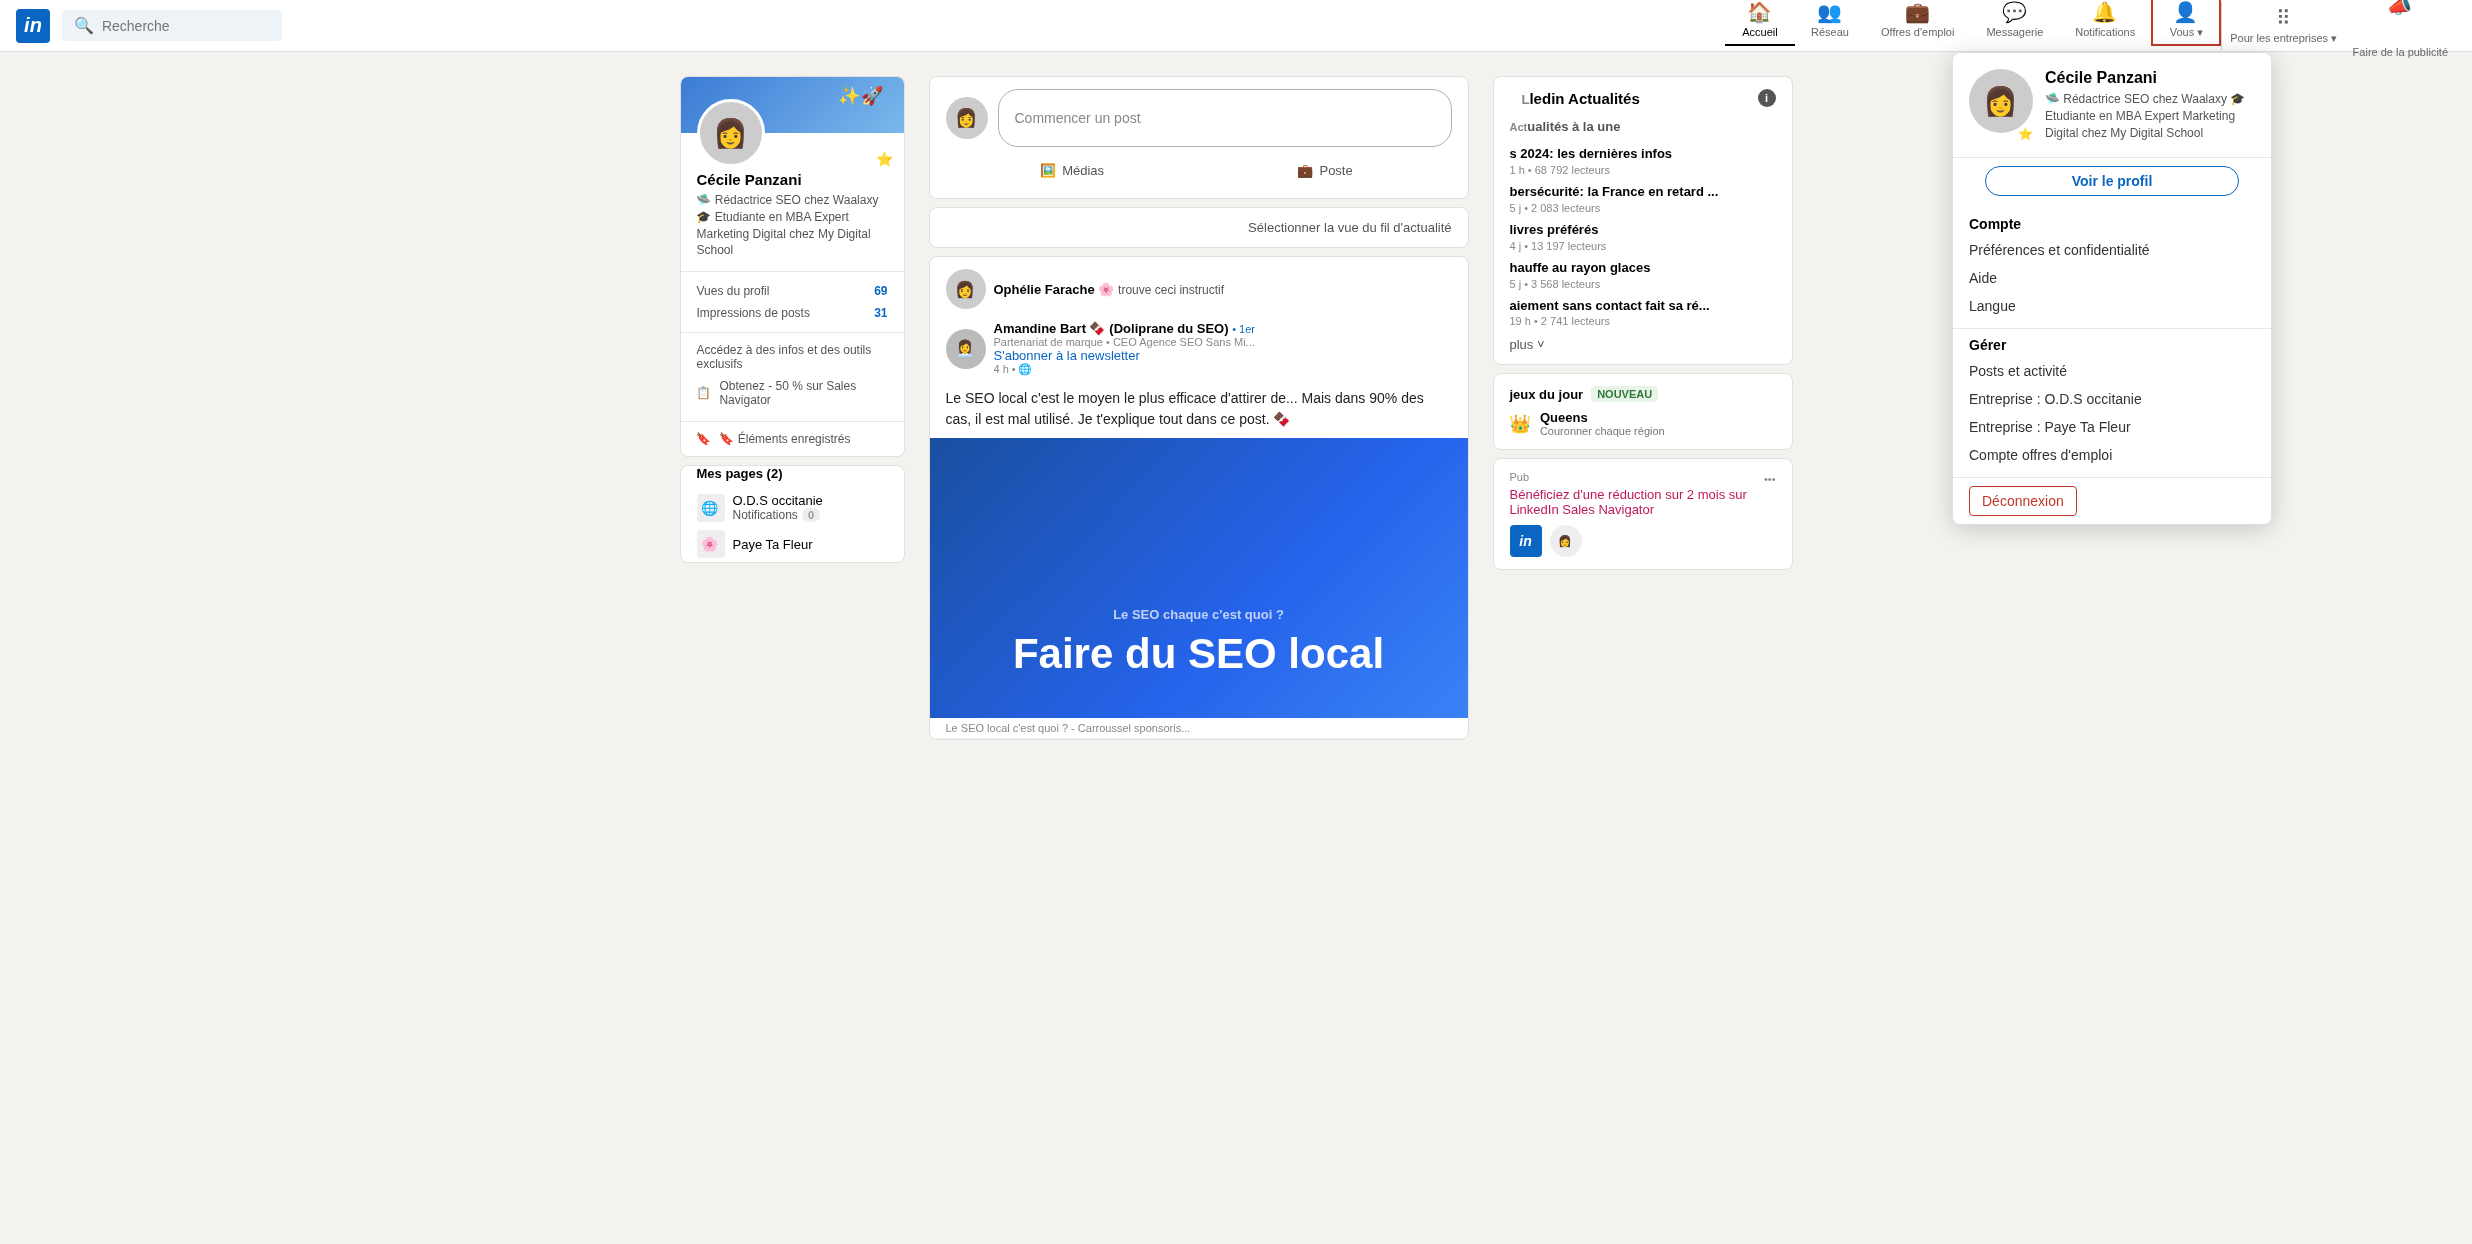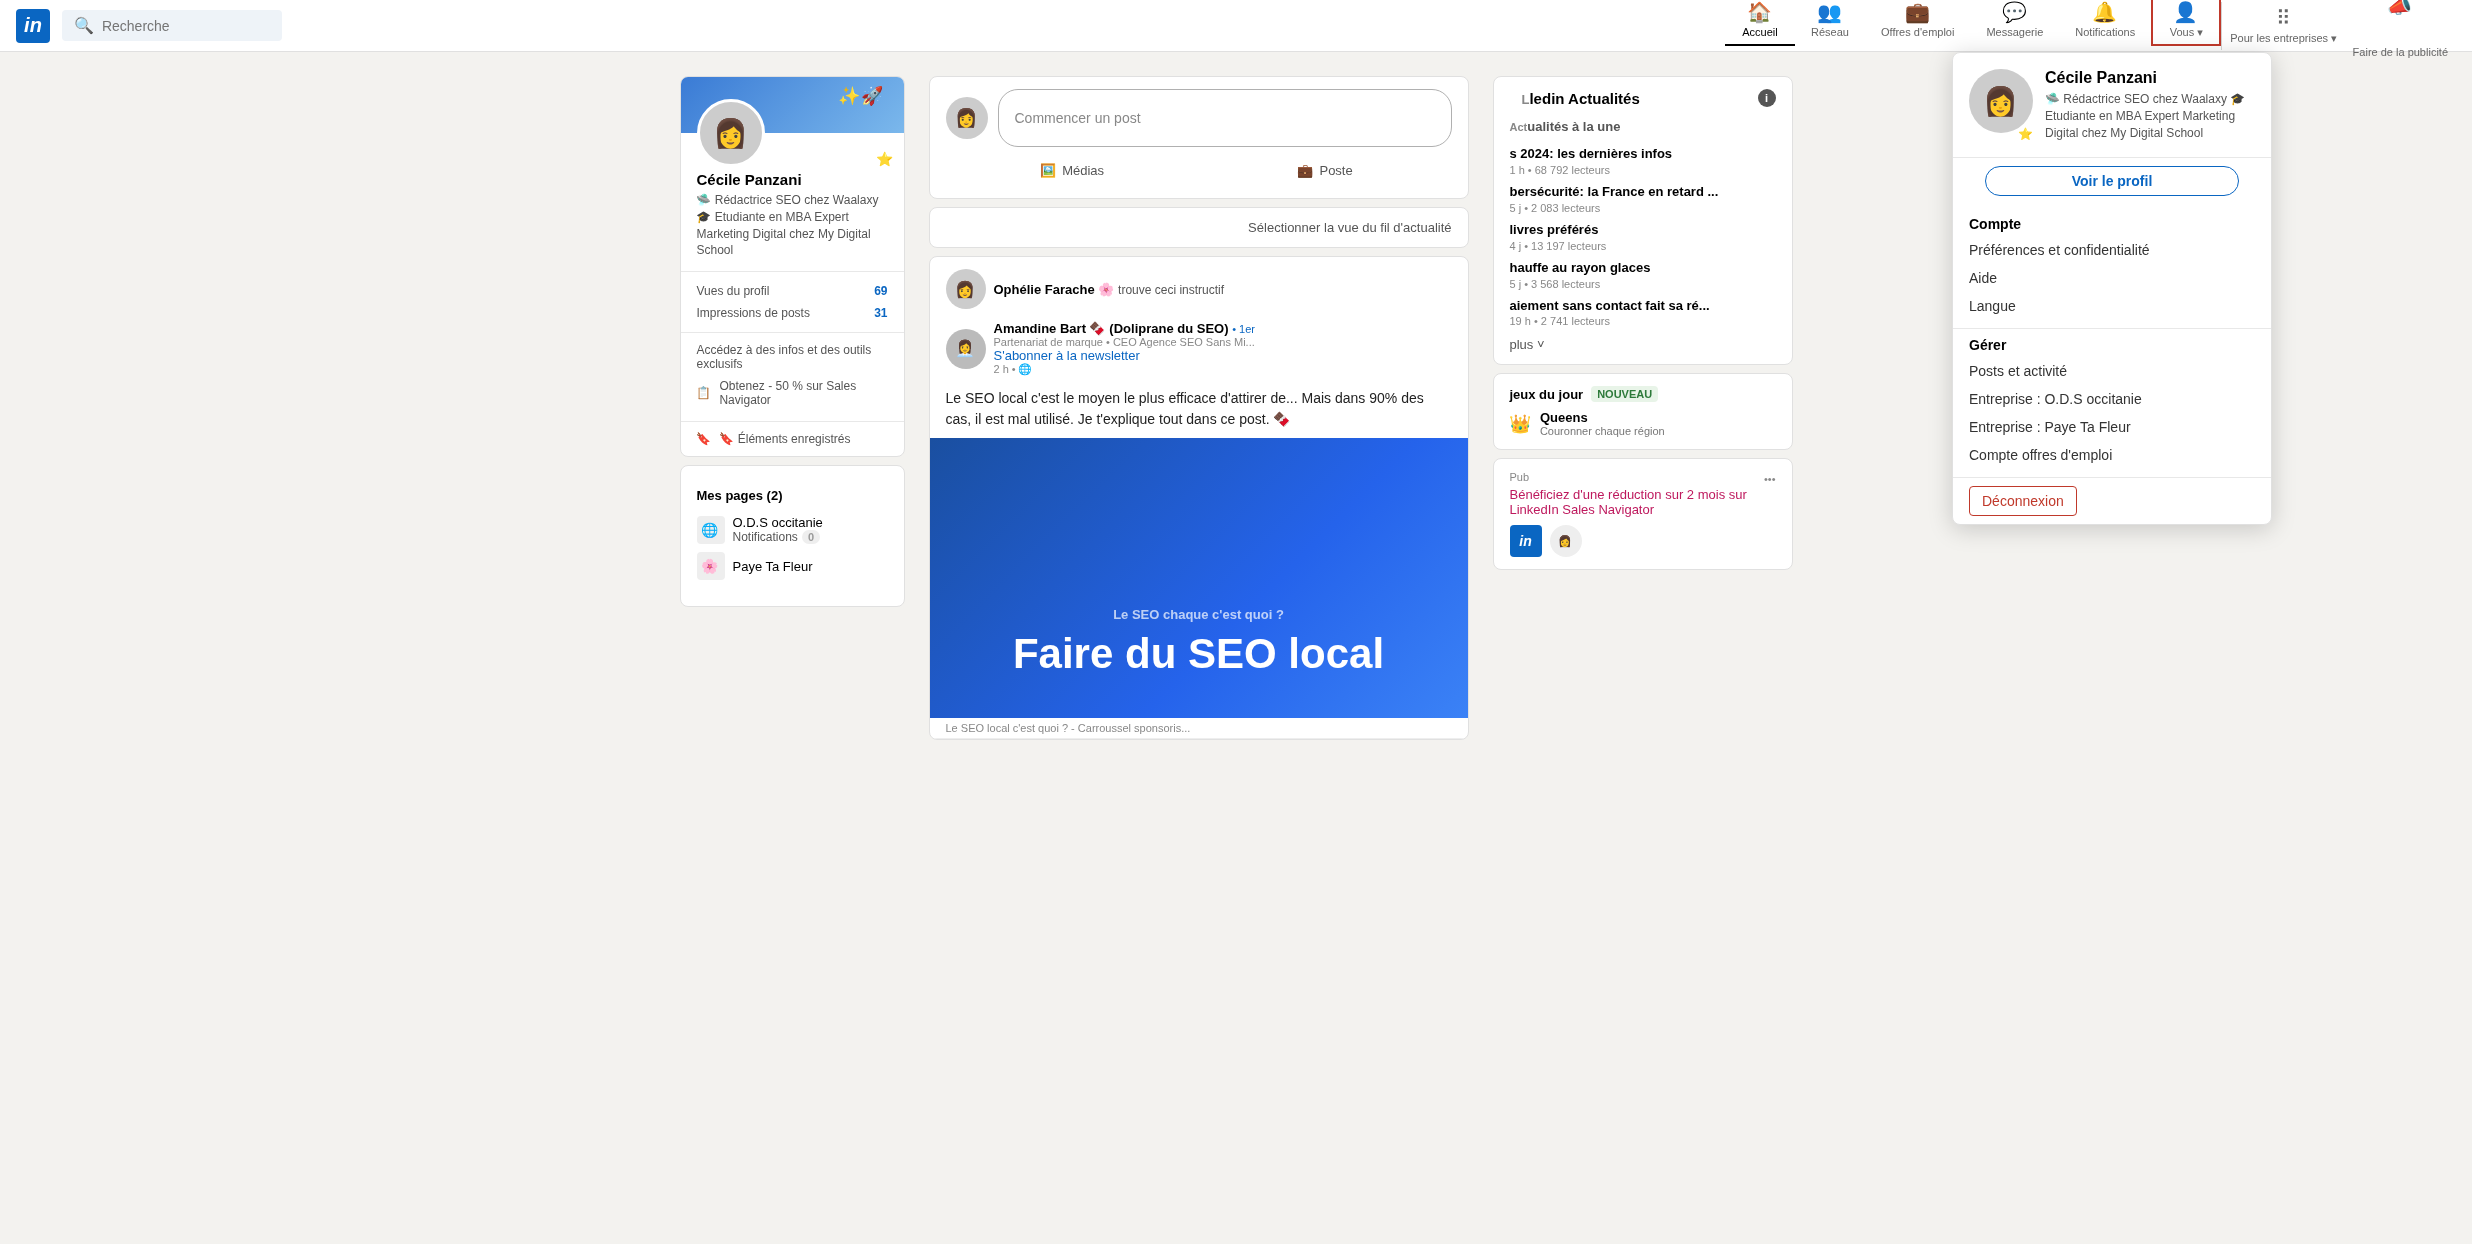--- a/index.html
+++ b/index.html
@@ -71,21 +71,21 @@
     .profile-stats { padding: 8px 16px; border-top: 1px solid #e8e8e8; }
     .stat-row { display: flex; justify-content: space-between; padding: 4px 0; }
     .stat-label { font-size: 12px; color: #555; }
     .stat-value { font-size: 12px; color: #0a66c2; font-weight: 600; }
     .profile-promo { padding: 10px 16px; border-top: 1px solid #e8e8e8; font-size: 12px; color: #555; }
     .promo-item { display: flex; align-items: center; gap: 8px; padding: 4px 0; cursor: pointer; }
     .saved-items { padding: 10px 16px; border-top: 1px solid #e8e8e8; font-size: 12px; color: #555; display: flex; align-items: center; gap: 8px; cursor: pointer; }
 
     .pages-card {
       background: #fff; border-radius: 8px; border: 1px solid #e0e0e0;
-      padding: 22px 16px; margin-bottom: 8px;
+      padding: 0 16px; margin-bottom: 8px;
     }
     .pages-title { font-size: 13px; font-weight: 600; color: #000; margin-bottom: 8px; }
     .page-item { display: flex; align-items: center; gap: 8px; padding: 4px 0; }
     .page-logo { width: 28px; height: 28px; border-radius: 4px; background: #eee; display: flex; align-items: center; justify-content: center; font-size: 14px; }
     .page-info { flex: 1; }
     .page-name { font-size: 13px; font-weight: 500; }
     .page-notif { display: flex; align-items: center; gap: 4px; font-size: 12px; color: #555; }
     .notif-badge {
       background: #eef3f8; color: #0a66c2; font-size: 11px; font-weight: 600;
       padding: 1px 6px; border-radius: 10px;
@@ -359,21 +359,21 @@
           <div class="post-inner-header">
             <div class="post-inner-avatar">👩‍💼</div>
             <div class="post-inner-info">
               <div class="inner-name">
                 <span>Amandine Bart 🍫 (Doliprane du SEO)</span>
                 <span style="font-size:11px; color:#0a66c2; font-weight:400;"> • </span>
                 <span style="font-size:11px; color:#0a66c2; font-weight:400;">1er</span>
               </div>
               <div class="inner-meta">Partenariat de marque • CEO Agence SEO Sans Mi...</div>
               <div class="newsletter-link">S'abonner à la newsletter</div>
-              <div class="post-time">2 h • 🌐</div>
+              <div class="post-time">4 h • 🌐</div>
             </div>
           </div>
         </div>
         <div class="post-text">Le SEO local c'est le moyen le plus efficace d'attirer de...
 Mais dans 90% des cas, il est mal utilisé.
 Je t'explique tout dans ce post. 🍫</div>
         <div class="post-image">
           <div class="post-image-inner">
             <div style="display:flex; flex-direction:column; align-items:center; justify-content:flex-end; height:100%; padding-bottom:20px;">
               <div style="font-size:13px; color:rgba(255,255,255,0.7); margin-bottom:8px;">Le SEO chaque c'est quoi ?</div>

